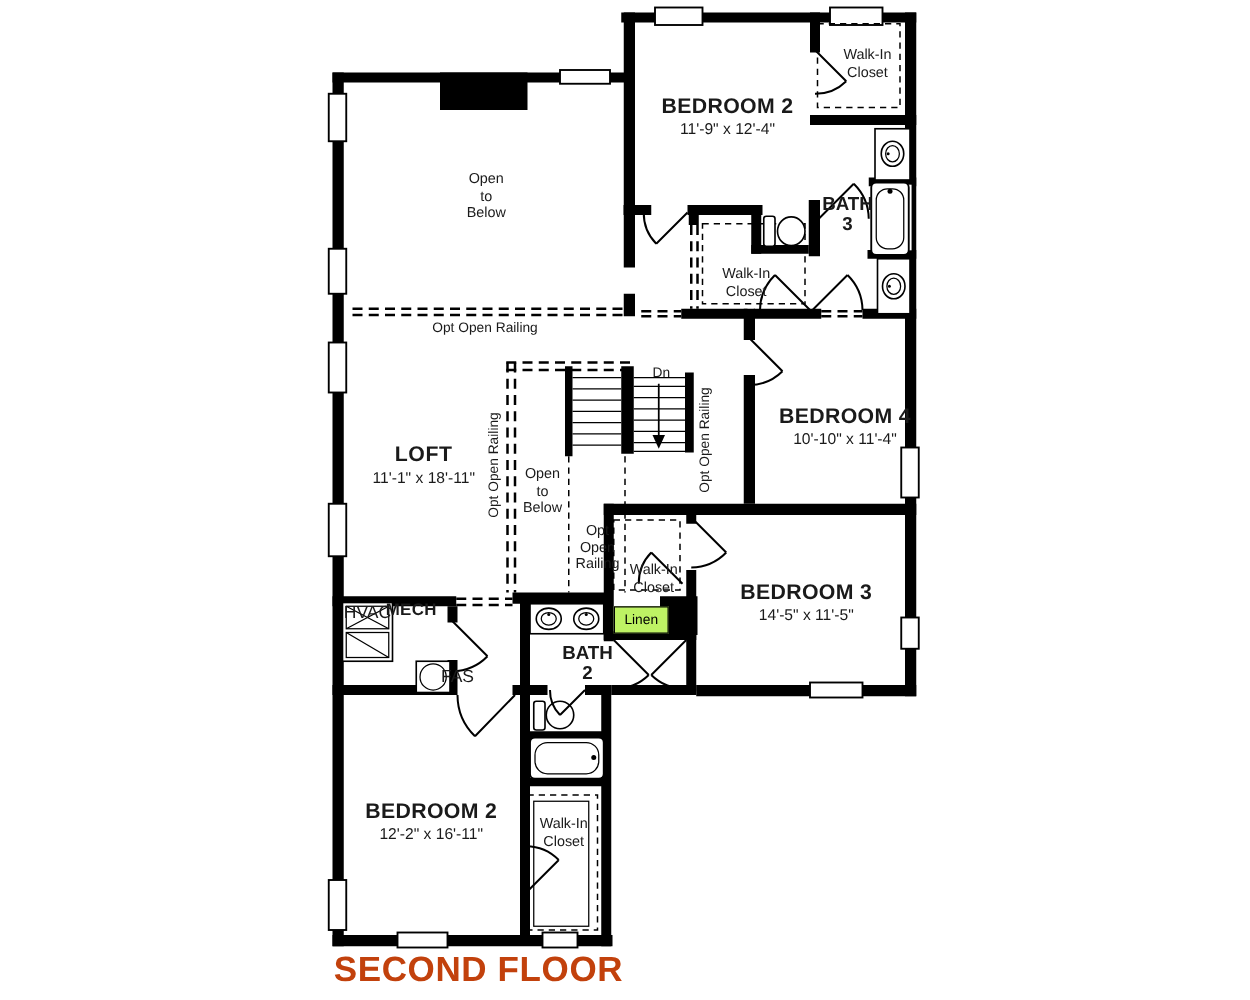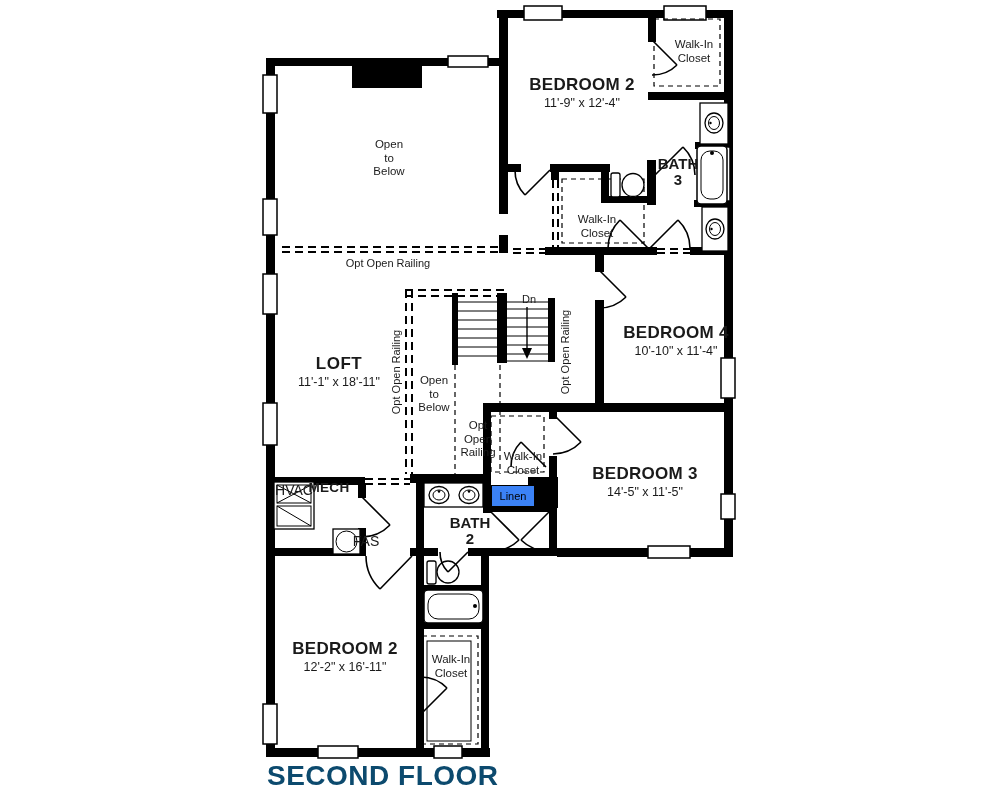--- a/index.html
+++ b/index.html
@@ -8,22 +8,22 @@
   .lbl{position:absolute;transform:translate(-50%,-50%);text-align:center;white-space:nowrap;color:#1a1a1a;line-height:1.18;}
   .room-name{font-weight:bold;font-size:17px;letter-spacing:.3px;}
   .room-dims{font-size:12.5px;margin-top:1px;}
   .loft-name{font-weight:bold;font-size:17px;letter-spacing:.5px;}
   .small{font-size:11.5px;}
   .tiny{font-size:11px;}
   .bath-name{font-weight:bold;font-size:15px;line-height:1.05;}
   .mech-name{font-weight:bold;font-size:13.5px;letter-spacing:.3px;}
   .vert{transform:translate(-50%,-50%) rotate(-90deg);}
   .equip{font-size:14px;letter-spacing:0;}
-  .title{position:absolute;transform:none;font-weight:bold;font-size:28px;letter-spacing:.5px;color:#0c4a6e;}
-  .linen-box{position:absolute;border:1.5px solid #000;background:#3b82f6;display:flex;align-items:center;justify-content:center;font-size:11px;}
+  .title{position:absolute;transform:none;font-weight:bold;font-size:28px;letter-spacing:.5px;color:#c2410c;}
+  .linen-box{position:absolute;border:1.5px solid #000;background:#bef264;display:flex;align-items:center;justify-content:center;font-size:11px;}
 </style>
 </head>
 <body>
 
 <div id="plan">
 
 <svg width="1000" height="800" viewBox="0 0 1000 800">
 
   <g fill="#000" stroke="none">
     <rect x="497" y="10" width="236" height="8"></rect>

